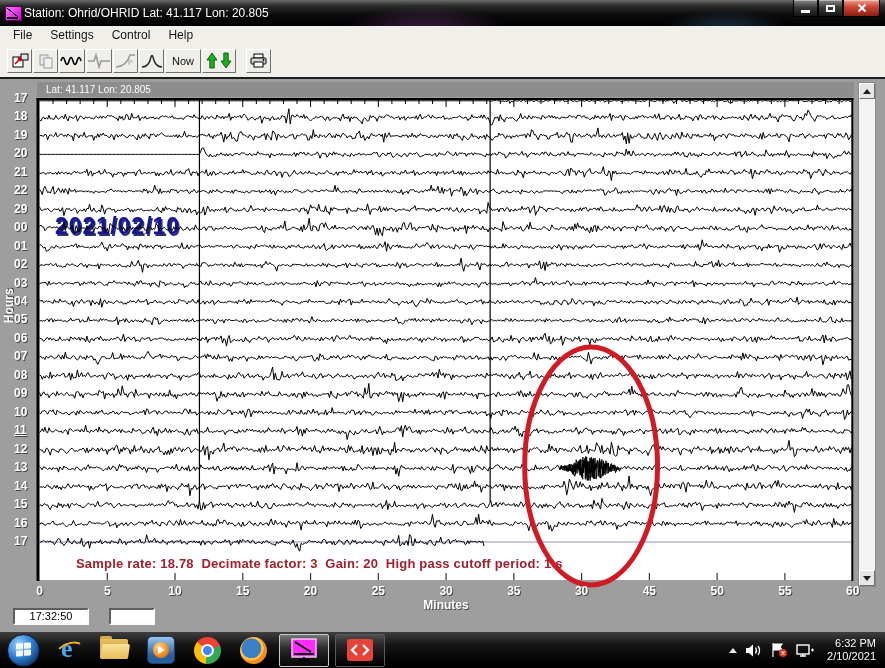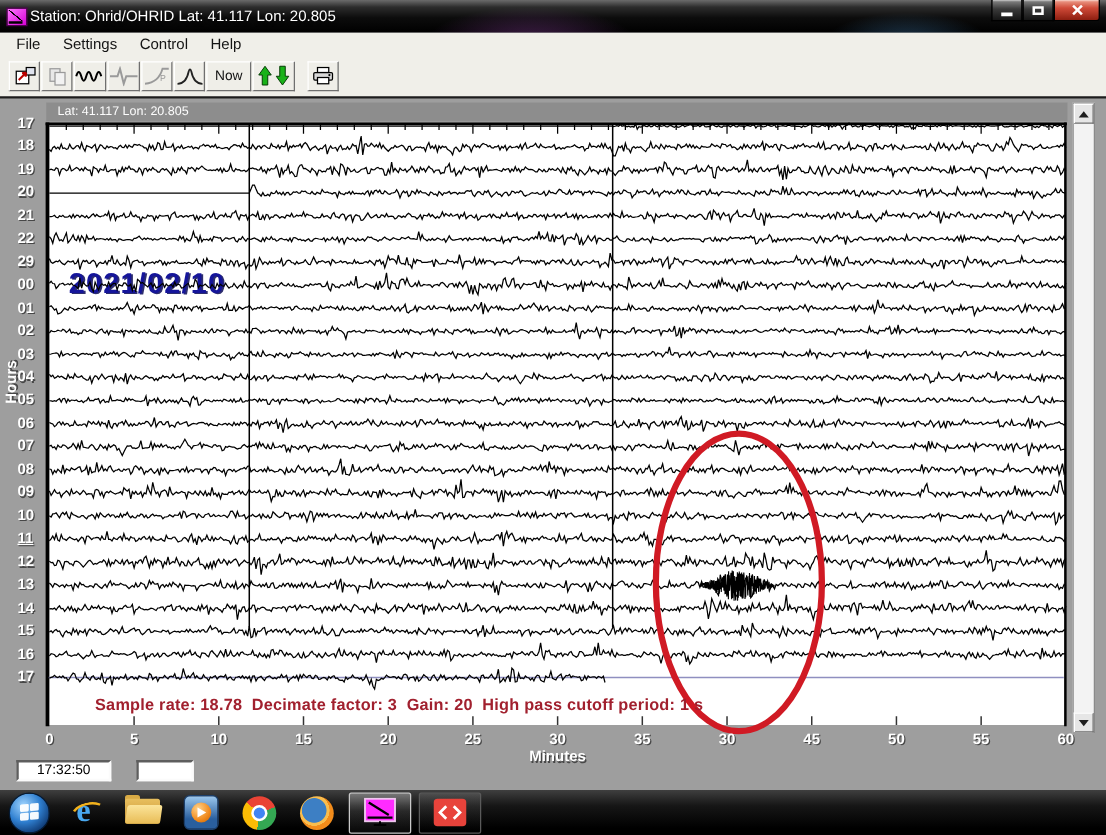--- a/index.html
+++ b/index.html
@@ -396,13 +396,34 @@
       <path d="M13 19 v3 M8 22 h10" stroke="#000" stroke-width="1.6"></path>
     </svg>
   </span>
   <span class="app-btn dim ad-btn">
     <svg width="30" height="24" viewBox="0 0 30 24">
       <rect x="2" y="1" width="26" height="22" rx="3" fill="#e8433b"></rect>
       <path d="M12 7 L7 12 L12 17 M18 7 L23 12 L18 17" stroke="#fff" stroke-width="2.2" fill="none"></path>
     </svg>
   </span>
 
+  <span class="tray">
+    <span class="tray-up"></span>
+    <svg width="17" height="15" viewBox="0 0 17 15">
+      <path d="M1 5 h3 l4 -3.5 v12 L4 10 H1 Z" fill="#fff"></path>
+      <path d="M10.5 4.5 q2 3 0 6 M13 2.8 q3.2 4.6 0 9.2" stroke="#fff" stroke-width="1.3" fill="none"></path>
+    </svg>
+    <svg width="18" height="16" viewBox="0 0 18 16">
+      <path d="M3 1 v14 M3 2 h9 l-2 3 2 3 H3" fill="#fff" stroke="#fff" stroke-width="1.2"></path>
+      <circle cx="13" cy="11" r="4" fill="#d93025"></circle>
+      <path d="M11.5 9.5 l3 3 M14.5 9.5 l-3 3" stroke="#fff" stroke-width="1.2"></path>
+    </svg>
+    <svg width="19" height="15" viewBox="0 0 19 15">
+      <rect x="1" y="2" width="12" height="9" fill="none" stroke="#fff" stroke-width="1.4"></rect>
+      <path d="M4 13 h6 M7 11 v2" stroke="#fff" stroke-width="1.4"></path>
+      <path d="M15 7 h3 M16.5 5.5 v3" stroke="#fff" stroke-width="1.2"></path>
+    </svg>
+    <span class="tray-clock">
+      <div>6:32 PM</div>
+      <div>2/10/2021</div>
+    </span>
+  </span>
 </div>
 
 </body></html>

